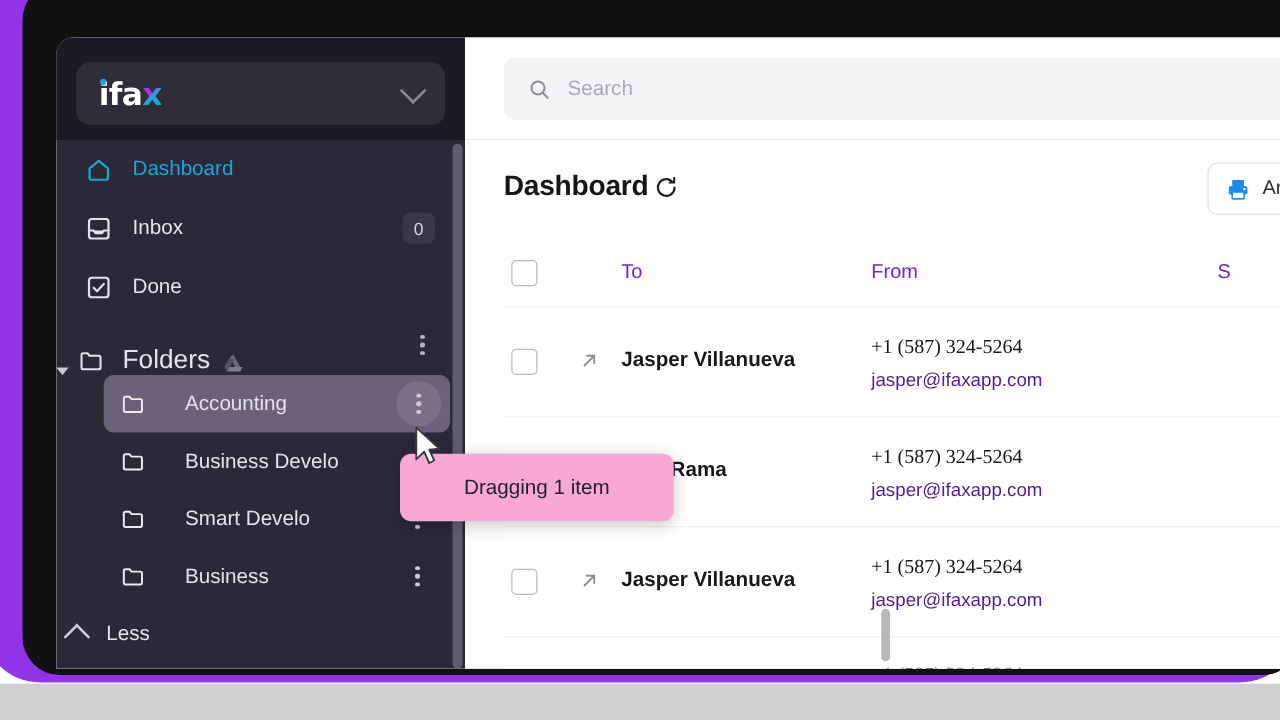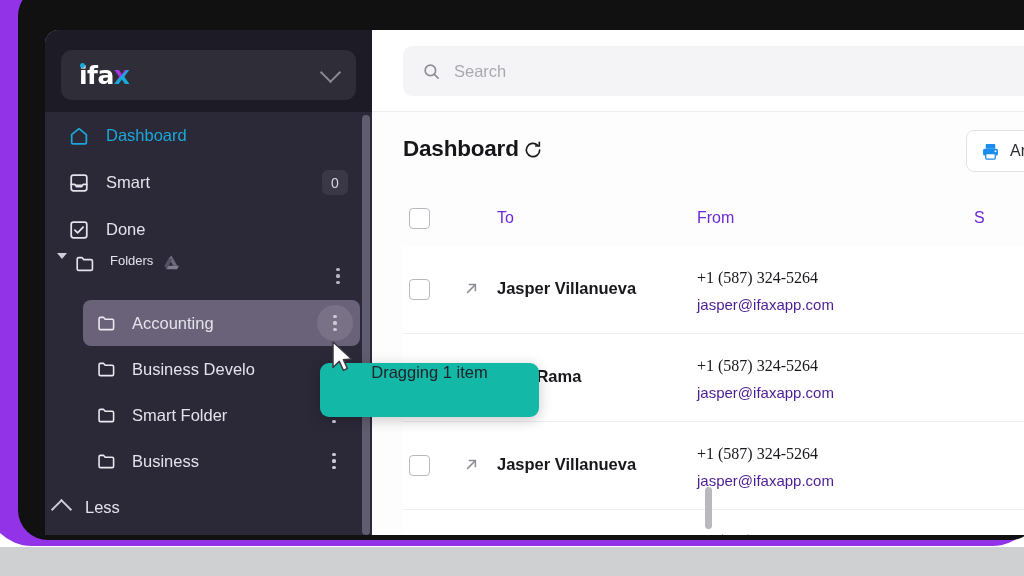--- a/index.html
+++ b/index.html
@@ -179,25 +179,25 @@
     width: 3.2px; height: 3.2px;
     border-radius: 50%;
     background: #b7b4c2;
   }
 
   
   .folders-head {
     position: relative;
     height: 47px;
     display: flex;
-    align-items: flex-start;
-    padding-left: 12px;
+    align-items: flex-end;
+    padding-left: 0;
     box-sizing: border-box;
     color: #e4e2ea;
-    font-size: 13px;
+    font-size: 21px;
   }
   .caret {
     width: 0; height: 0;
     border-left: 5.5px solid transparent;
     border-right: 5.5px solid transparent;
     border-top: 6.5px solid #cfccd8;
     margin-right: 7px;
     flex: none;
   }
   .caret-up {
@@ -216,20 +216,21 @@
     position: relative;
     height: 46px;
     margin: 0 12px 0 38px;
     display: flex;
     align-items: center;
     border-radius: 8px;
     color: #e4e2ea;
     font-size: 16.5px;
     padding-left: 13px;
     box-sizing: border-box;
+    gap: 16px;
   }
   .folder-item .ic { width: 21px; height: 21px; margin-right: 15px; flex: none; }
   .folder-item.selected { background: #6a6279; }
   .folder-dots-circle {
     position: absolute;
     right: 7px;
     top: 5px;
     width: 36px; height: 36px;
     border-radius: 50%;
     background: rgba(255,255,255,0.10);
@@ -455,25 +456,25 @@
     border-radius: 4px;
   }
 
   
   .drag-tip {
     position: absolute;
     left: 275px;
     top: 333px;
     width: 219px;
     height: 54px;
-    background: #14b8a6;
+    background: #f9a8d4;
     border-radius: 9px;
     box-shadow: 0 3px 14px rgba(0,0,0,0.22);
     display: flex;
-    align-items: flex-start;
+    align-items: center;
     justify-content: center;
     z-index: 40;
   }
   .drag-tip-text {
     font-size: 16.5px;
     color: #22222a;
   }
   .cursor {
     position: absolute;
     left: 285px;
@@ -512,21 +513,21 @@
             <path d="M4 10.5 12 4l8 6.5V19a1.5 1.5 0 0 1-1.5 1.5h-13A1.5 1.5 0 0 1 4 19z"></path>
           </svg>
           <span class="label">Dashboard</span>
         </div>
 
         <div class="nav-item">
           <svg class="ic" viewBox="0 0 24 24" fill="none" stroke="#e4e2ea" stroke-width="1.9" stroke-linecap="round" stroke-linejoin="round">
             <rect x="3.5" y="3.5" width="17" height="17" rx="2.5"></rect>
             <path d="M3.5 13.5h4l1.6 2.4h5.8l1.6-2.4h4" fill="#e4e2ea" stroke="#e4e2ea"></path>
           </svg>
-          <span class="label">Smart</span>
+          <span class="label">Inbox</span>
           <span class="badge">0</span>
         </div>
 
         <div class="nav-item">
           <svg class="ic" viewBox="0 0 24 24" fill="none" stroke="#e4e2ea" stroke-width="1.9" stroke-linecap="round" stroke-linejoin="round">
             <rect x="3.5" y="3.5" width="17" height="17" rx="2.5"></rect>
             <path d="M7.5 12.2l3 3 6-6.4"></path>
           </svg>
           <span class="label">Done</span>
         </div>
@@ -567,21 +568,21 @@
           <svg class="ic" viewBox="0 0 24 24" fill="none" stroke="#eceaf1" stroke-width="1.8" stroke-linecap="round" stroke-linejoin="round">
             <path d="M3.5 6.6a1.6 1.6 0 0 1 1.6-1.6h3.6l1.8 2.2h8a1.6 1.6 0 0 1 1.6 1.6v8.6a1.6 1.6 0 0 1-1.6 1.6H5.1a1.6 1.6 0 0 1-1.6-1.6z"></path>
           </svg>
           <span>Business Develo</span>
         </div>
 
         <div class="folder-item">
           <svg class="ic" viewBox="0 0 24 24" fill="none" stroke="#eceaf1" stroke-width="1.8" stroke-linecap="round" stroke-linejoin="round">
             <path d="M3.5 6.6a1.6 1.6 0 0 1 1.6-1.6h3.6l1.8 2.2h8a1.6 1.6 0 0 1 1.6 1.6v8.6a1.6 1.6 0 0 1-1.6 1.6H5.1a1.6 1.6 0 0 1-1.6-1.6z"></path>
           </svg>
-          <span>Smart Folder</span>
+          <span>Smart Develo</span>
           <span class="folder-dots-plain">
               <i style="display:block;width:3.2px;height:3.2px;border-radius:50%;background:#cdcad6"></i>
               <i style="display:block;width:3.2px;height:3.2px;border-radius:50%;background:#cdcad6"></i>
               <i style="display:block;width:3.2px;height:3.2px;border-radius:50%;background:#cdcad6"></i>
             </span>
         </div>
 
         <div class="folder-item">
           <svg class="ic" viewBox="0 0 24 24" fill="none" stroke="#eceaf1" stroke-width="1.8" stroke-linecap="round" stroke-linejoin="round">
             <path d="M3.5 6.6a1.6 1.6 0 0 1 1.6-1.6h3.6l1.8 2.2h8a1.6 1.6 0 0 1 1.6 1.6v8.6a1.6 1.6 0 0 1-1.6 1.6H5.1a1.6 1.6 0 0 1-1.6-1.6z"></path>

